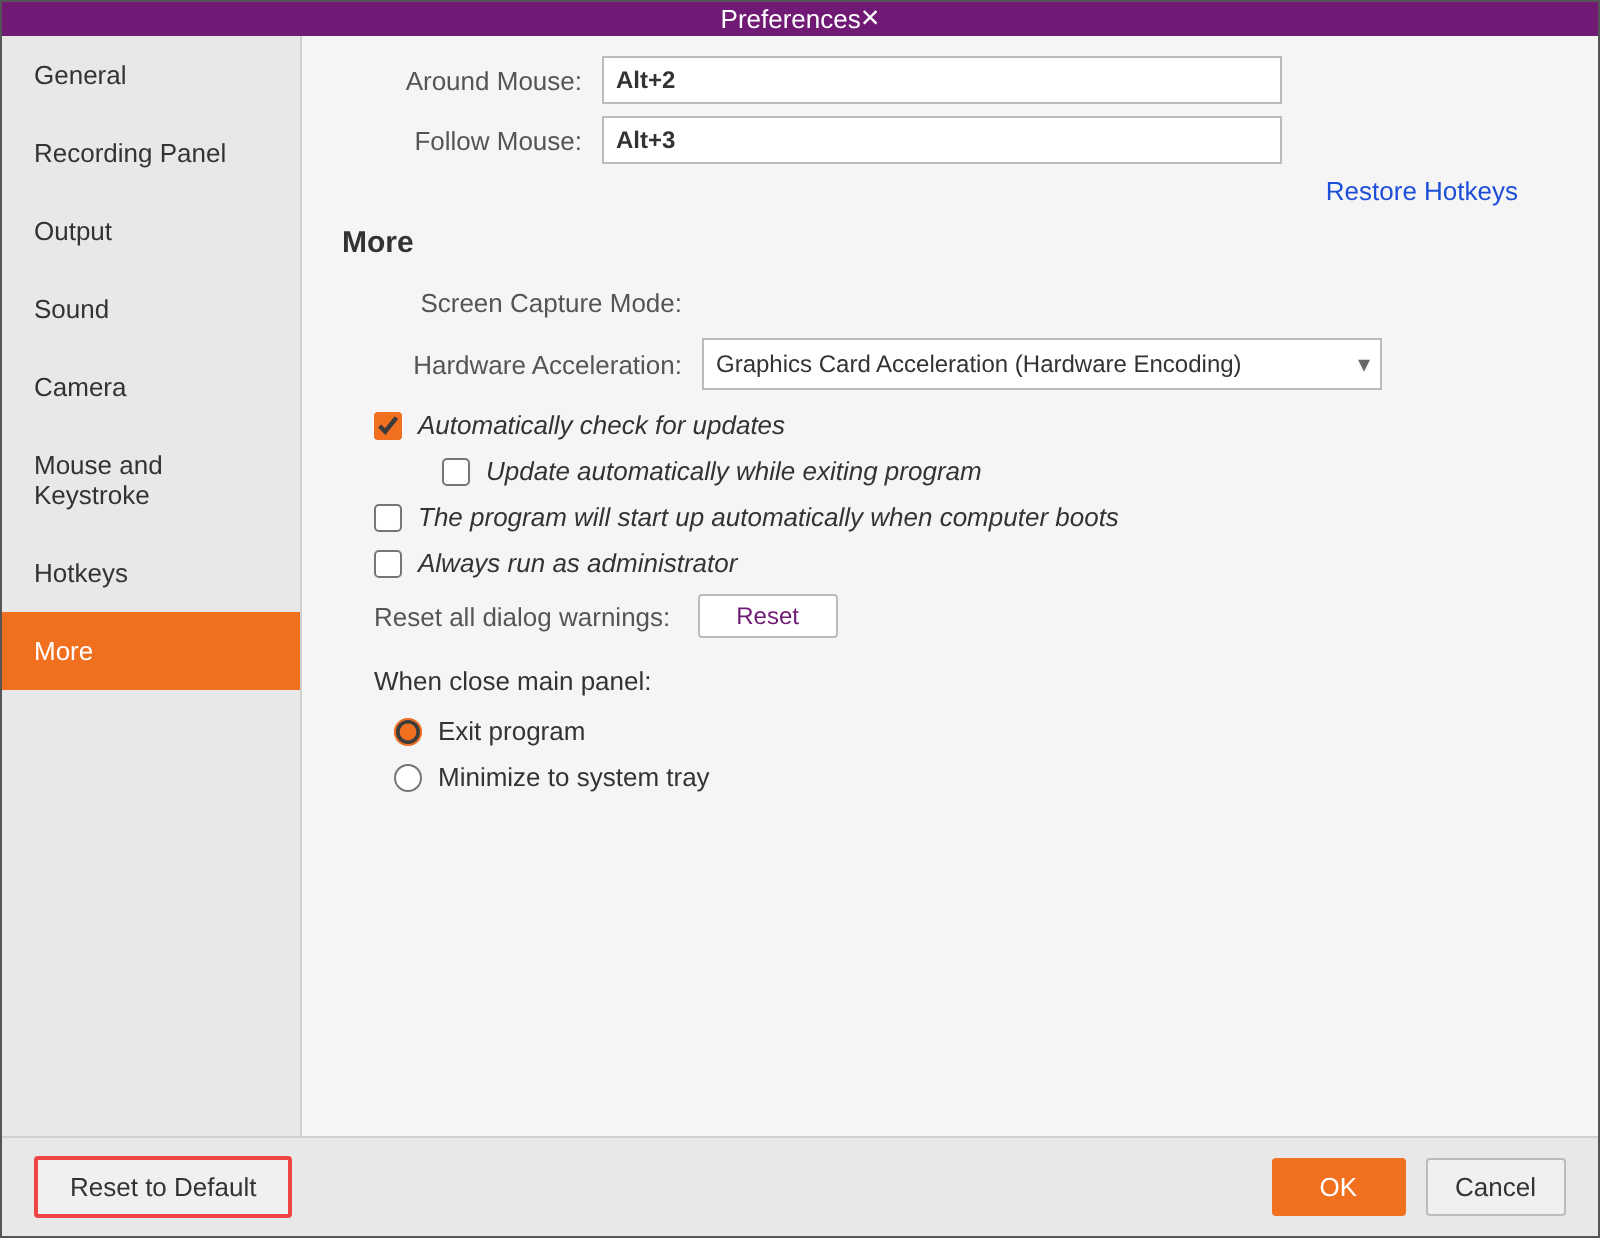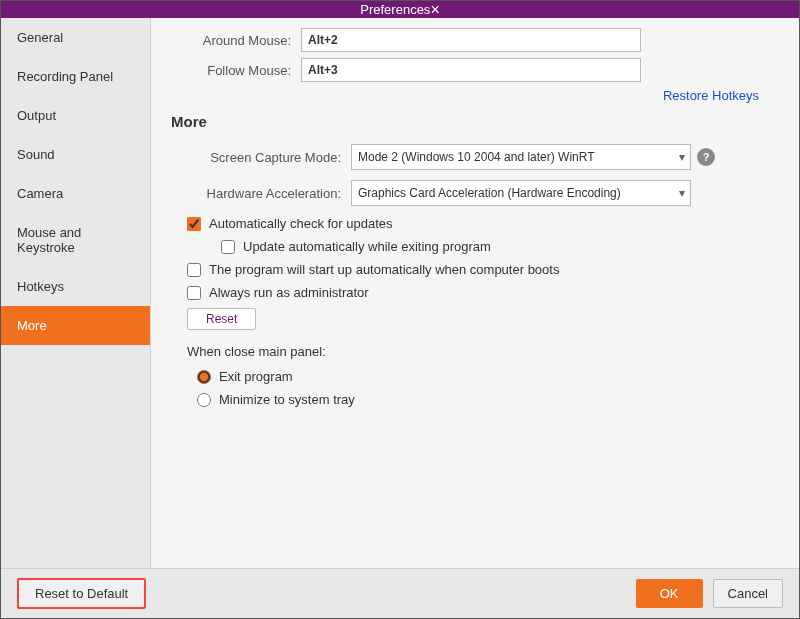--- a/index.html
+++ b/index.html
@@ -195,20 +195,21 @@
     .checkbox-row input[type="checkbox"] {
       width: 14px;
       height: 14px;
       margin-right: 8px;
       accent-color: #f07020;
       cursor: pointer;
     }
     .checkbox-label {
       color: #333;
       font-size: 13px;
+      font-style: italic;
     }
     .reset-row {
       display: flex;
       align-items: center;
       margin-bottom: 14px;
       padding-left: 16px;
     }
     .reset-row-label {
       color: #555;
       font-size: 13px;
@@ -339,30 +340,20 @@
           <div class="restore-hotkeys-link">
             <a href="#">Restore Hotkeys</a>
           </div>
         </div>
 
         <div>
           <div class="section-title">More</div>
 
           <div class="form-row">
             <span class="form-label">Screen Capture Mode:</span>
-            <div class="dropdown-wrapper">
-              <div class="dropdown-container">
-                <select class="dropdown">
-                  <option>Mode 2 (Windows 10 2004 and later) WinRT</option>
-                  <option>Mode 1 (Legacy)</option>
-                  <option>Mode 3 (DirectX)</option>
-                </select>
-              </div>
-              <div class="help-icon">?</div>
-            </div>
           </div>
 
           <div class="form-row">
             <span class="form-label">Hardware Acceleration:</span>
             <div class="dropdown-container">
               <select class="dropdown">
                 <option>Graphics Card Acceleration (Hardware Encoding)</option>
                 <option>CPU Encoding</option>
                 <option>Auto</option>
               </select>
@@ -383,20 +374,21 @@
             <input type="checkbox" id="startup" style="">
             <label class="checkbox-label" for="startup">The program will start up automatically when computer boots</label>
           </div>
 
           <div class="checkbox-row">
             <input type="checkbox" id="admin" style="">
             <label class="checkbox-label" for="admin">Always run as administrator</label>
           </div>
 
           <div class="reset-row">
+            <span class="reset-row-label">Reset all dialog warnings:</span>
             <button class="reset-btn">Reset</button>
           </div>
 
           <div class="when-close-section">
             <span class="when-close-label">When close main panel:</span>
             <div class="radio-row">
               <input type="radio" id="exit" name="close-action" checked="" style="">
               <label class="radio-label" for="exit">Exit program</label>
             </div>
             <div class="radio-row">

